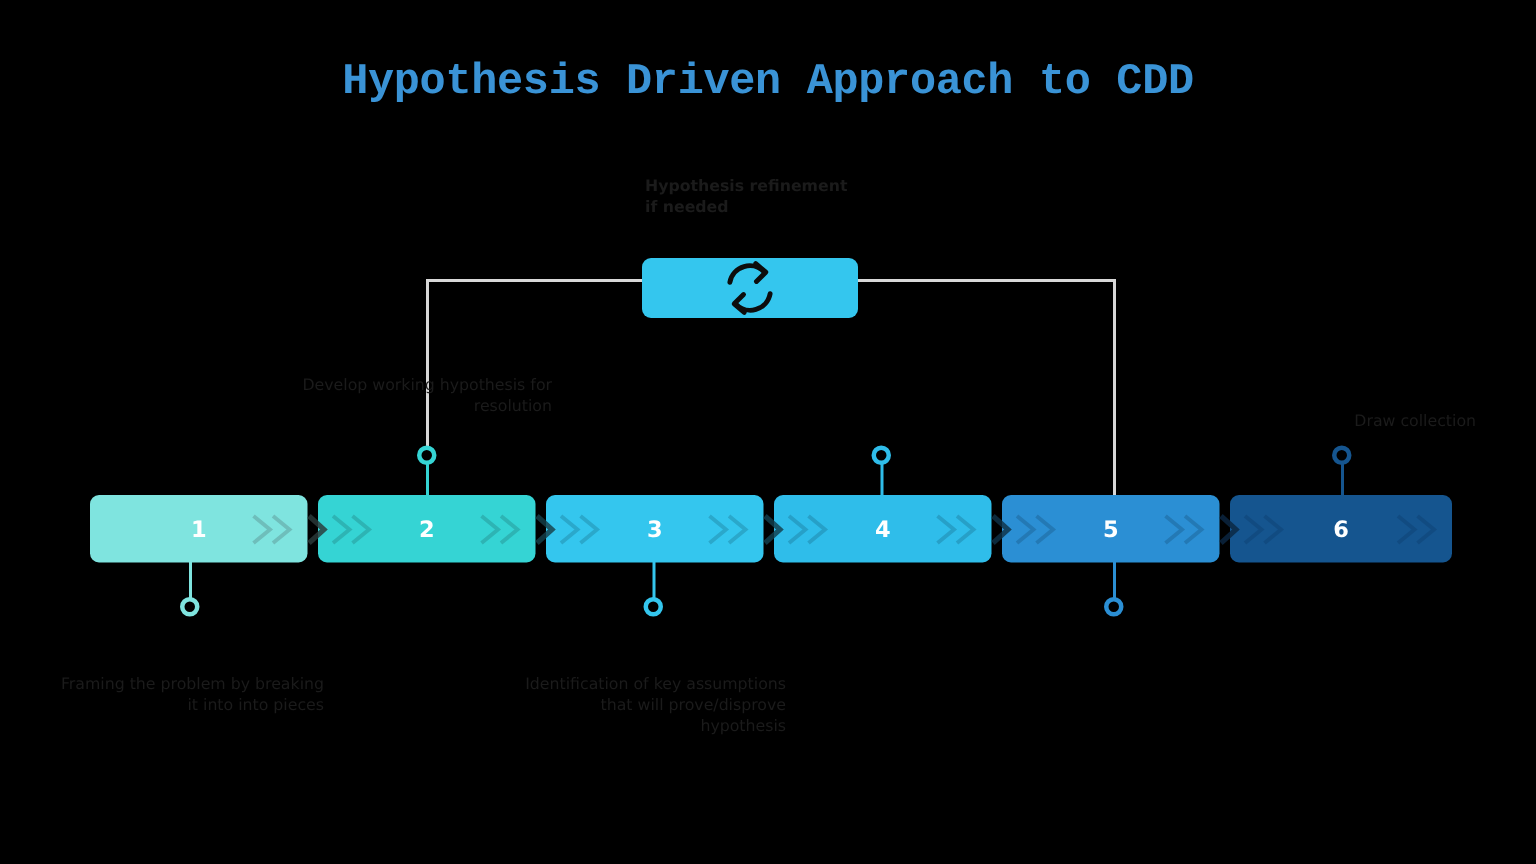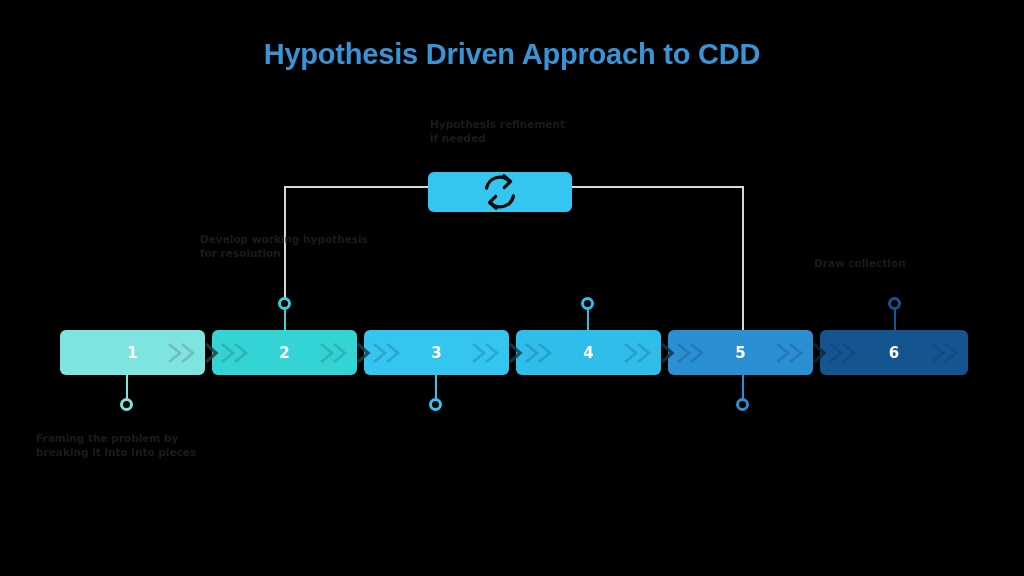--- a/index.html
+++ b/index.html
@@ -15,21 +15,21 @@
 
   
   .title {
     position:absolute;
     left:0; right:0; top:38px;
     text-align:center;
     font-size:29px;
     font-weight:bold;
     letter-spacing:-0.2px;
     color:#3A93D6;
-    font-family:Liberation Sans, sans-serif;
+    font-family:Liberation Mono, monospace;
   }
 
   
   #bar { position:absolute; left:60px; top:330px; width:908px; height:45px; }
   .seg {
     position:absolute; top:0; height:45px;
     border-radius:6px;
     overflow:hidden;
   }
   .seg .num {
@@ -61,26 +61,27 @@
   .hline { position:absolute; height:2px; z-index:1; }
   .marker {
     position:absolute; width:13px; height:13px;
     border-radius:50%; border:3px solid #fff;
     background:#000; z-index:3;
   }
 
   
   .lab {
     position:absolute;
-    text-align:left;
+    text-align:right;
     color:#1b1b1b;
     font-size:10.5px;
-    font-weight:bold;
+    font-weight:normal;
     line-height:1.35;
     z-index:2;
+    margin-top:18px;
   }
 
   
   #refine-box {
     position:absolute; left:428px; top:172px;
     width:144px; height:40px;
     background:#34C6EE;
     border-radius:6px;
     z-index:5;
   }
@@ -125,20 +126,21 @@
   <div class="vline" style="left:126px; top:372px; height:32px; background:#7FE4DF;"></div>
   <div class="marker" style="left:120px; top:398px; border-color:#7FE4DF;"></div>
   <div class="lab" style="left:36px; top:431px; width:180px;">Framing the problem by breaking it into into pieces</div>
 
   <div class="vline" style="left:284px; top:303px; height:30px; background:#35D4D4;"></div>
   <div class="marker" style="left:278px; top:297px; border-color:#35D4D4;"></div>
   <div class="lab" style="left:200px; top:232px; width:168px;">Develop working hypothesis for resolution</div>
 
   <div class="vline" style="left:435px; top:372px; height:32px; background:#34C6EE;"></div>
   <div class="marker" style="left:429px; top:398px; border-color:#34C6EE;"></div>
+  <div class="lab" style="left:348px; top:431px; width:176px;">Identification of key assumptions that will prove/disprove hypothesis</div>
 
   <div class="vline" style="left:587px; top:303px; height:30px; background:#2FBDEA;"></div>
   <div class="marker" style="left:581px; top:297px; border-color:#2FBDEA;"></div>
 
   <div class="vline" style="left:742px; top:372px; height:32px; background:#2B8FD4;"></div>
   <div class="marker" style="left:736px; top:398px; border-color:#2B8FD4;"></div>
 
   <div class="vline" style="left:894px; top:303px; height:30px; background:#15558F;"></div>
   <div class="marker" style="left:888px; top:297px; border-color:#15558F;"></div>
   <div class="lab" style="left:814px; top:256px; width:170px;">Draw collection</div>

